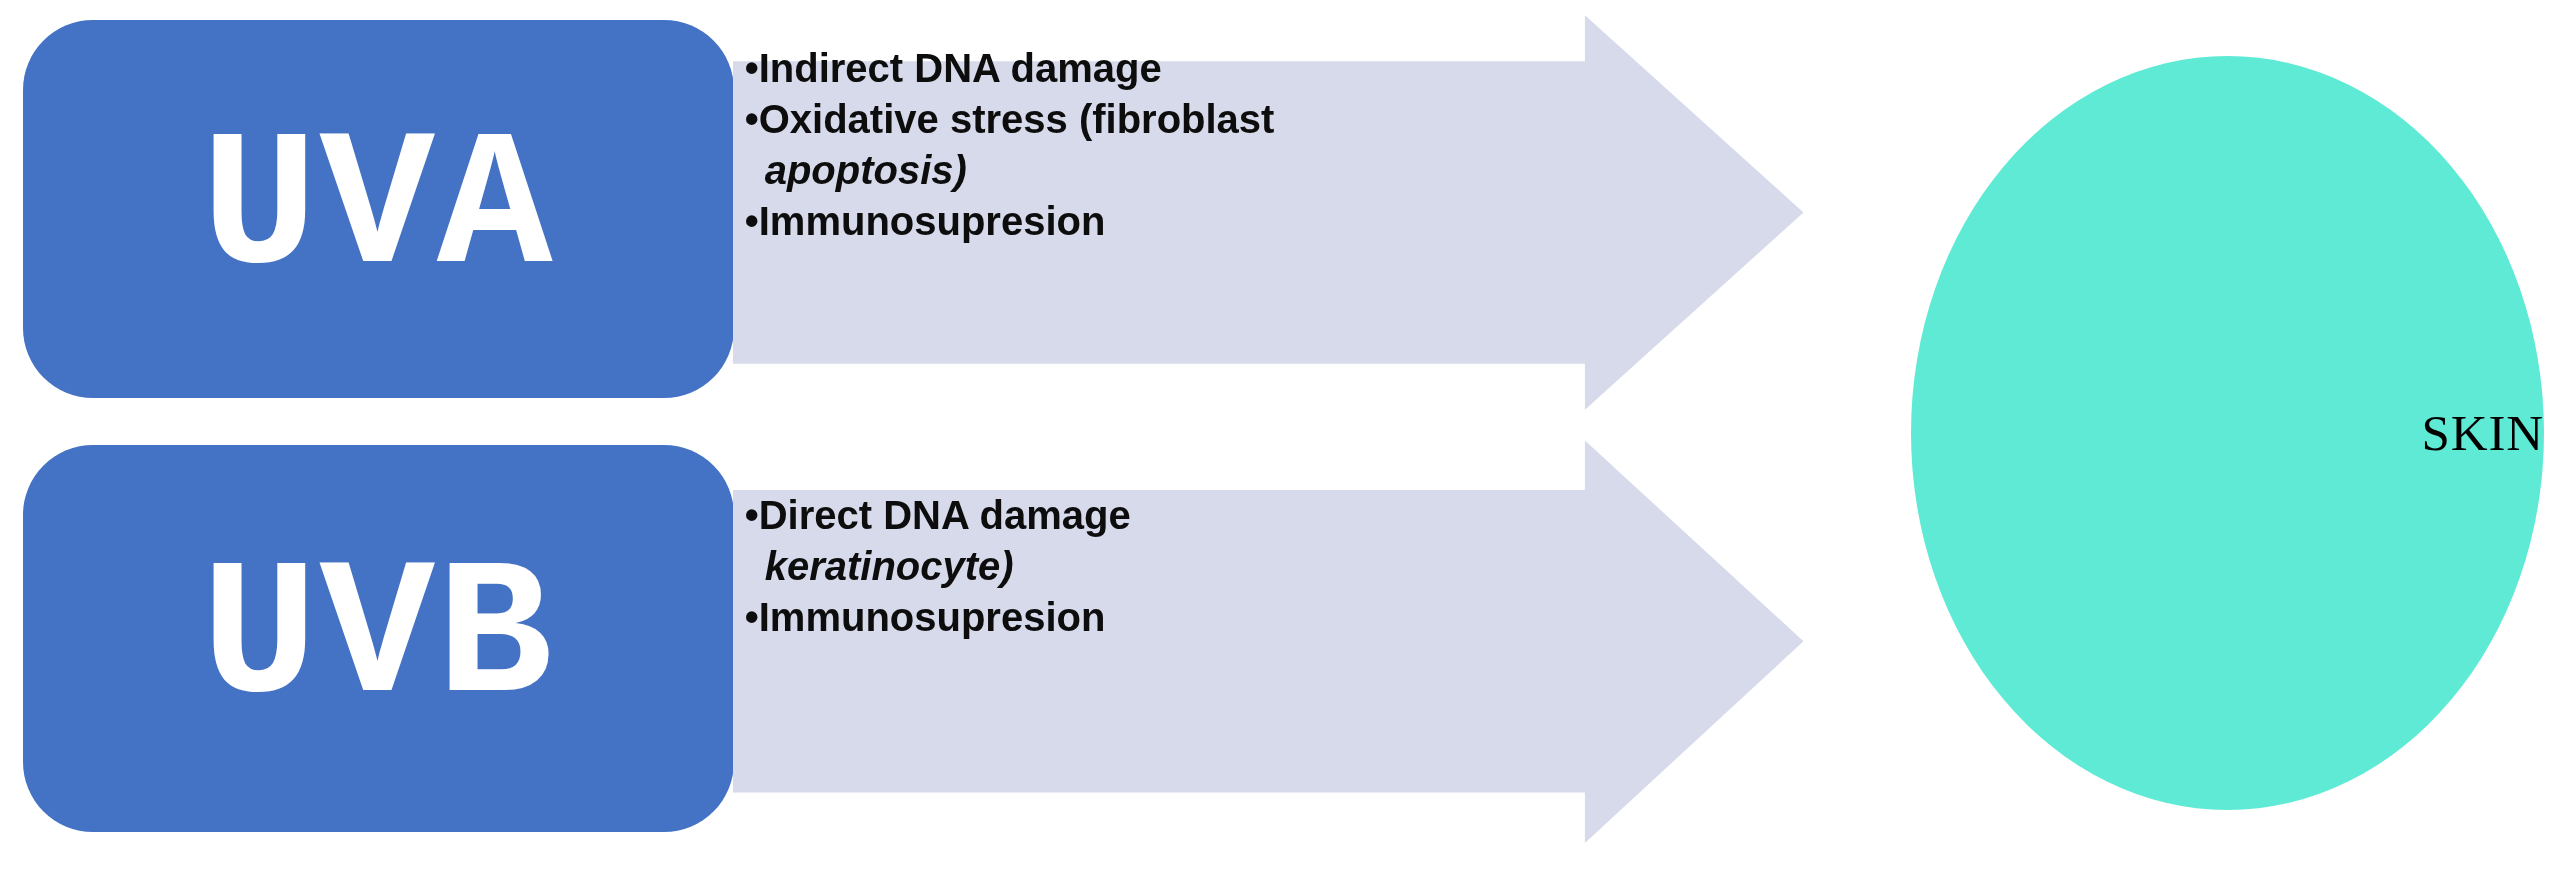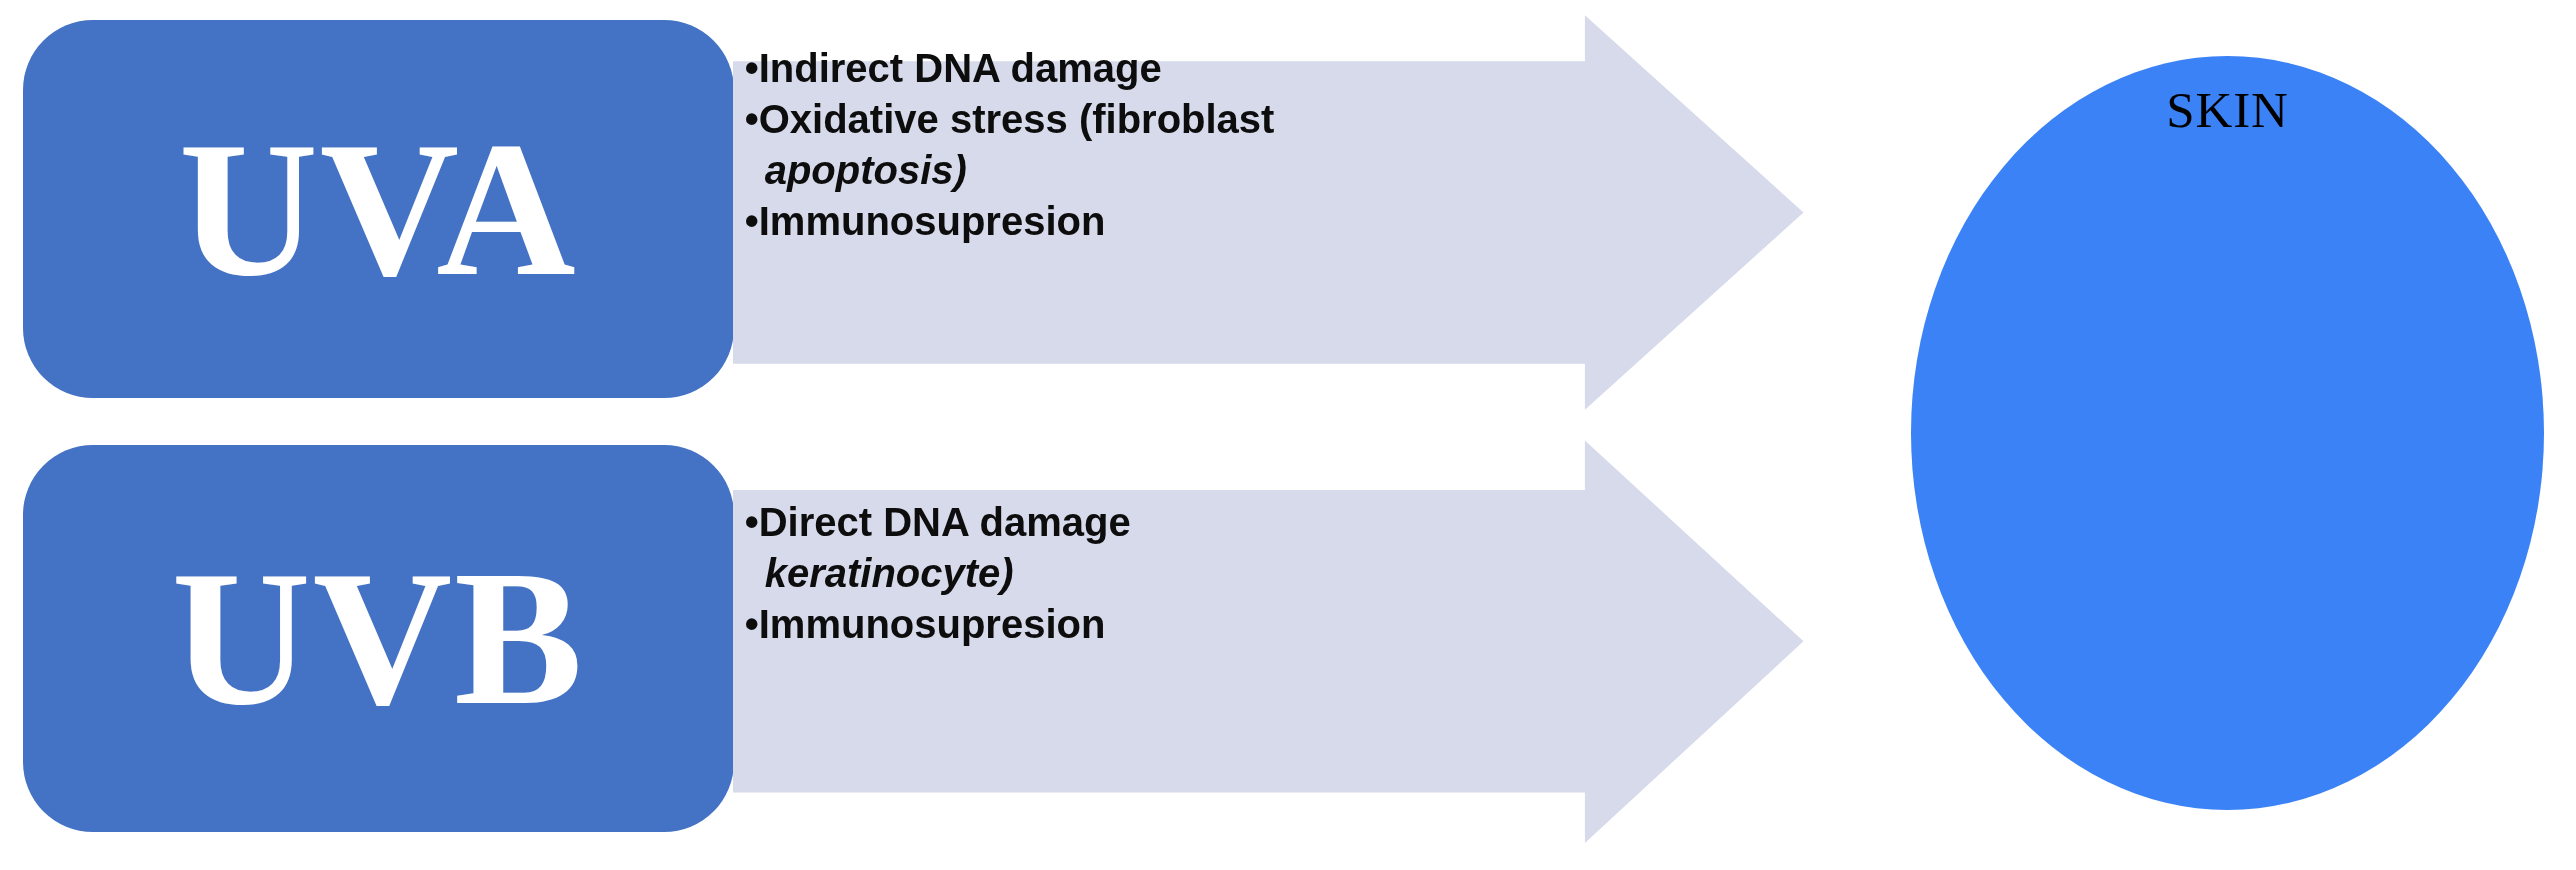--- a/index.html
+++ b/index.html
@@ -23,21 +23,21 @@
     position: absolute;
     background: #4472C4;
     border-radius: 70px;
     display: flex;
     align-items: center;
     justify-content: center;
     box-sizing: border-box;
   }
   .src-box .src-label {
     color: #ffffff;
-    font-family: Liberation Serif, serif;
+    font-family: Liberation Mono, monospace;
     font-weight: bold;
     font-size: 193px;
     line-height: 1;
     letter-spacing: 1.8px;
     user-select: none;
   }
   #uva-box { left: 22.5px;  top: 20px;  width: 711px; height: 378px; }
   #uvb-box { left: 22.5px;  top: 445px; width: 711px; height: 387px; justify-content: center; }
 
   
@@ -61,21 +61,21 @@
     position: absolute;
     left: 11.7px;
     width: 836px;
     color: #0d0d0d;
     font-family: "Liberation Sans", sans-serif;
     font-weight: bold;
     font-size: 40px;
     line-height: 51px;
   }
   #arrow-1 .arrow-text { top: 34px; }
-  #arrow-2 .arrow-text { top: 61px; }
+  #arrow-2 .arrow-text { top: 54px; }
   .bullet-line {
     display: block;
     white-space: nowrap;
     text-indent: -20px;
     padding-left: 20px;
   }
   .bullet-line .dot { letter-spacing: 0; }
   .cont-line {
     display: block;
     white-space: nowrap;
@@ -83,25 +83,25 @@
     font-style: italic;
   }
 
   
   #skin-cancer-ellipse {
     position: absolute;
     left: 1911px;
     top: 56px;
     width: 633px;
     height: 754px;
-    background: #3b82f6;
+    background: #5eead4;
     border-radius: 50%;
     display: flex;
-    flex-direction: row;
-    align-items: flex-start;
+    flex-direction: column;
+    align-items: flex-end;
     justify-content: center;
     box-sizing: border-box;
   }
   #skin-cancer-ellipse .target-line {
     color: #000000;
     font-family: "Liberation Serif", serif;
     font-weight: normal;
     font-size: 51px;
     line-height: 108px;
     letter-spacing: 0.9px;

